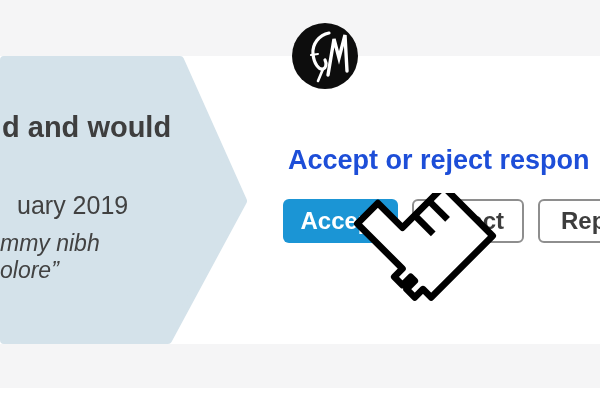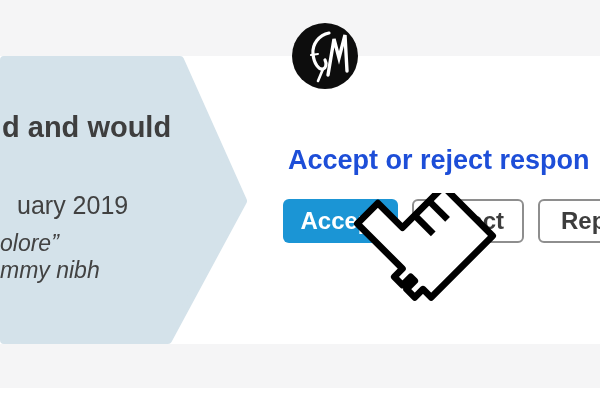--- a/index.html
+++ b/index.html
@@ -71,22 +71,22 @@
     <polygon points="4,4 180,4 243,145 168,284 4,284" fill="#d4e2ea" stroke="#d4e2ea" stroke-width="8" stroke-linejoin="round"></polygon>
   </svg>
 
   <div class="promo-headline">
     <div>d and would</div>
   </div>
 
   <div class="promo-date">uary 2019</div>
 
   <div class="promo-quote">
+    <div>mmy nibh</div>
     <div>olore”</div>
-    <div>mmy nibh</div>
   </div>
 
   <svg class="logo-svg" width="66" height="66" viewBox="0 0 66 66">
     <circle cx="33" cy="33" r="33" fill="#0d0d0d"></circle>
     <g fill="none" stroke="#ffffff" stroke-linecap="round">
       <path d="M37,10 C27,12 20,21 21,31 C22,41 27,47 31,46 C34,45 35,41 33,37" stroke-width="3.2"></path>
       <path d="M31,46 L26,58" stroke-width="2.6"></path>
       <path d="M19,32 L26,31" stroke-width="2"></path>
       <path d="M36,52 L42,16 L47,35 L53,12 L55,48" stroke-width="3.4" stroke-linejoin="miter"></path>
     </g>

